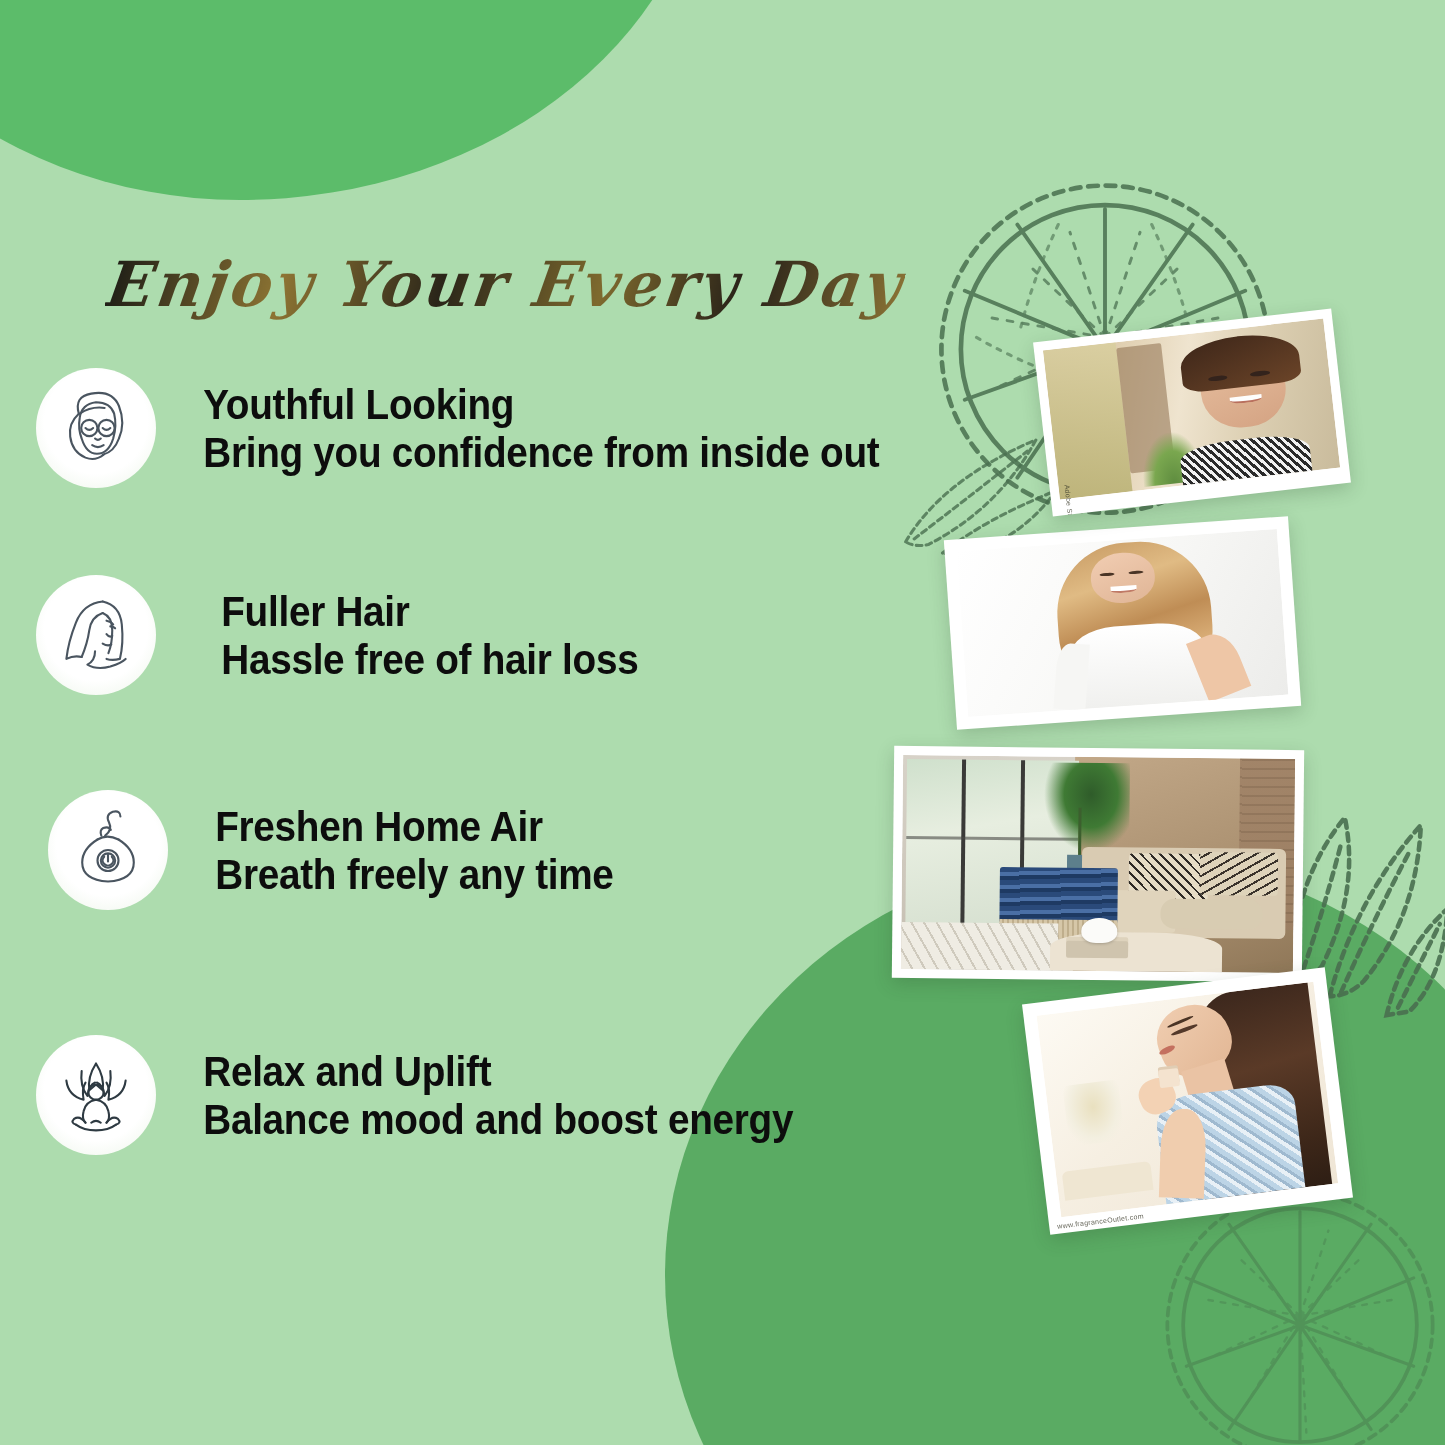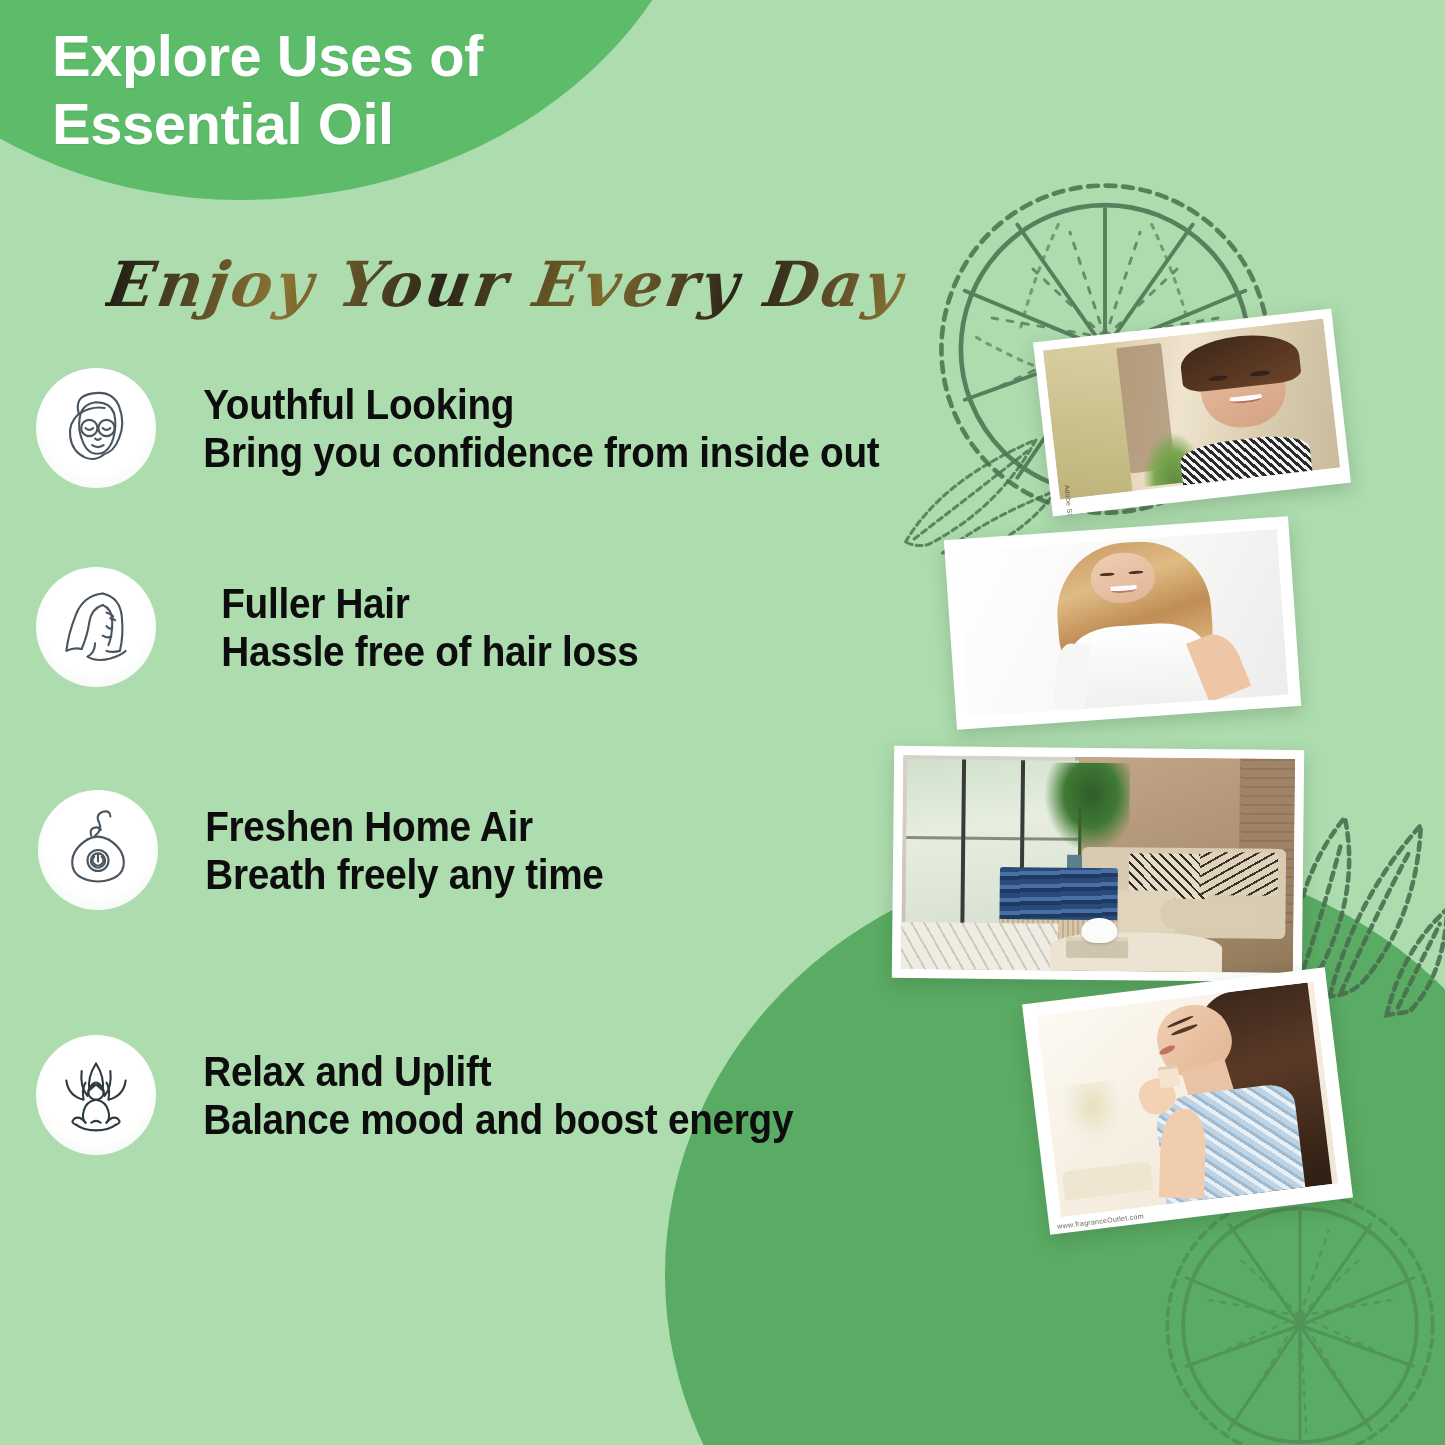--- a/index.html
+++ b/index.html
@@ -84,22 +84,22 @@
     width:1060px;
     z-index:6;
   }
   .feature {
     position:absolute;
     display:flex;
     align-items:center;
     gap:22px;
   }
   .feature-1 { left:36px; top:8px; }
-  .feature-2 { left:36px; top:207px;gap:40px; }
-  .feature-3 { left:38px; top:430px;justify-content:space-between; }
+  .feature-2 { left:36px; top:215px;gap:40px; }
+  .feature-3 { left:48px; top:430px;justify-content:space-between; }
   .feature-4 { left:36px; top:675px;align-items:center; }
 
   .icon-badge {
     flex:0 0 auto;
     width:120px; height:120px;
     border-radius:50%;
     background:radial-gradient(circle at 50% 45%, #ffffff 58%, #f6faf4 76%, rgba(255,255,255,.62) 92%, rgba(255,255,255,0) 100%);
     display:flex;
     align-items:center;
     justify-content:center;
@@ -301,22 +301,20 @@
   </svg>
 
   <svg class="deco deco-leaf-small" viewBox="0 0 120 90">
     <g fill="none" stroke="#4a7050" stroke-width="2.2" stroke-linecap="round" stroke-dasharray="4 3">
       <path d="M4 78 Q30 34 96 6 Q70 54 20 80 Q10 82 4 78 Z"></path>
       <path d="M10 76 Q44 50 90 14"></path>
       <path d="M30 86 Q60 62 110 42 Q86 76 44 88 Z"></path>
     </g>
   </svg>
 
-  <div class="title">Explore Uses of
-Essential Oil</div>
 
   <div class="tagline">Enjoy Your Every Day</div>
 
   <div class="features">
 
     <div class="feature feature-1">
       <div class="icon-badge">
         <svg width="86" height="86" viewBox="0 0 90 90">
           <g fill="none" stroke="#4a5560" stroke-width="2.2" stroke-linecap="round" stroke-linejoin="round">
             <path d="M27 30 Q22 12 40 9 Q62 5 69 22 Q76 40 69 56 Q64 70 52 73"></path>

